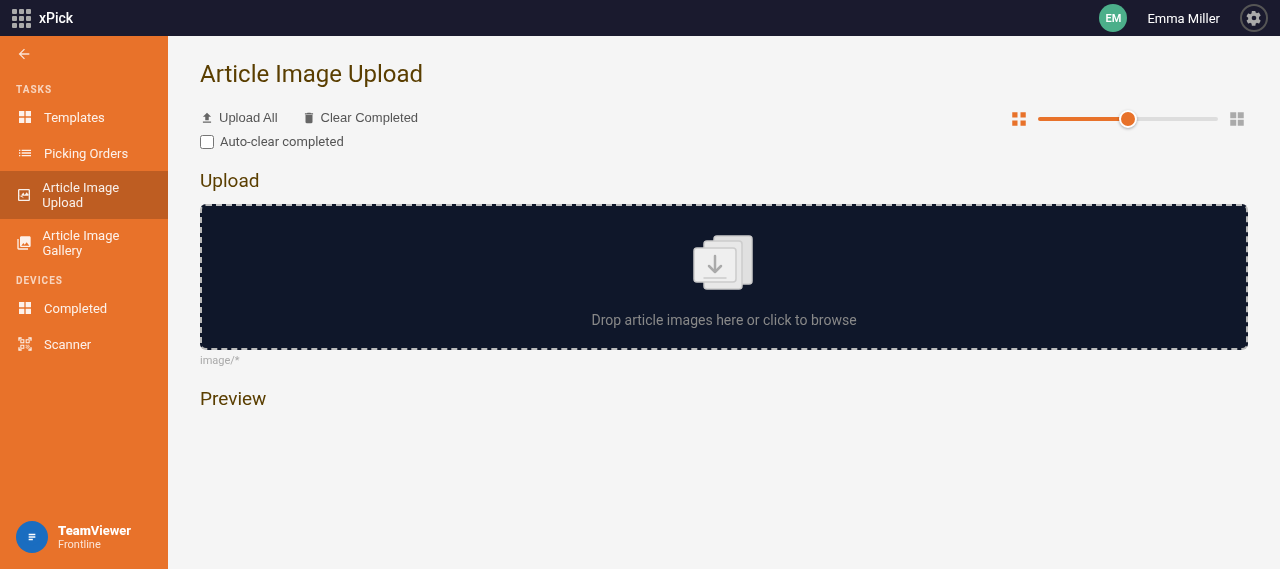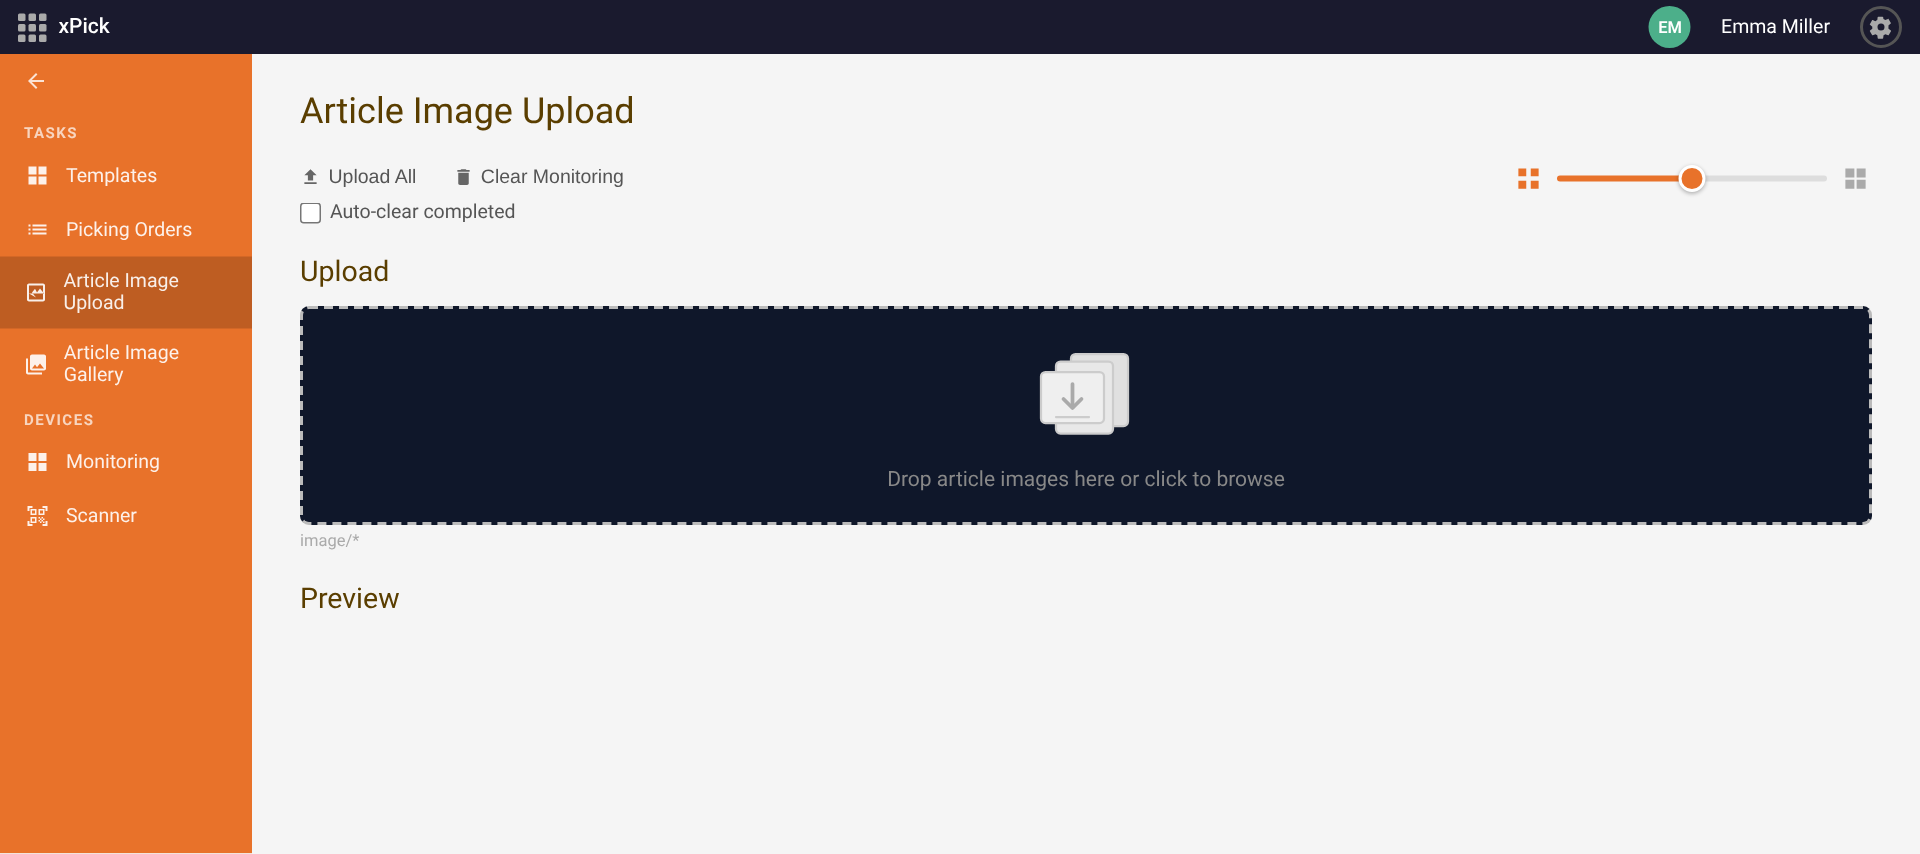--- a/index.html
+++ b/index.html
@@ -146,53 +146,67 @@
     </div>
 
     <div class="sidebar-section-label">DEVICES</div>
 
     <div class="sidebar-item">
       <div class="sidebar-item-icon">
         <svg viewBox="0 0 24 24">
             <path d="M3 3h8v8H3zm0 10h8v8H3zM13 3h8v8h-8zm0 10h8v8h-8z"></path>
           </svg>
       </div>
-      <span>Monitoring</span>
+      <span>Completed</span>
     </div>
 
     <div class="sidebar-item">
       <div class="sidebar-item-icon">
         <svg viewBox="0 0 24 24">
             <path d="M9.5 6.5v3h-3v-3h3M11 5H5v6h6V5zm-1.5 9.5v3h-3v-3h3M11 13H5v6h6v-6zm6.5-6.5v3h-3v-3h3M19 5h-6v6h6V5zm-6 8h1.5v1.5H13V13zm1.5 1.5H16V16h-1.5v-1.5zM16 13h1.5v1.5H16V13zm-3 3h1.5v1.5H13V16zm1.5 1.5H16V19h-1.5v-1.5zM16 16h1.5v1.5H16V16zm1.5-1.5H19V16h-1.5v-1.5zm0 3H19V19h-1.5v-1.5zM22 7h-2V4h-3V2h5v5zm0 15v-5h-2v3h-3v2h5zM2 22h5v-2H4v-3H2v5zM2 2v5h2V4h3V2H2z"></path>
           </svg>
       </div>
       <span>Scanner</span>
     </div>
 
     <div class="sidebar-spacer"></div>
 
 
+    <div class="sidebar-footer">
+      <div class="tv-circle">
+        <svg width="20" height="20" viewBox="0 0 24 24" fill="white">
+          <circle cx="12" cy="12" r="10" fill="#1a6dc0"></circle>
+          <path d="M8 8h8v2H8zm0 3h8v2H8zm0 3h5v2H8z" fill="white"></path>
+        </svg>
+      </div>
+      <div class="tv-text">
+        <div class="tv-brand">
+          <strong>Team</strong>Viewer
+        </div>
+        <div class="tv-sub">Frontline</div>
+      </div>
+    </div>
   </div>
 
   <div class="main">
     <div class="main-inner">
       <h1 class="page-title">Article Image Upload</h1>
 
       <div class="toolbar">
         <button class="toolbar-btn">
           <svg viewBox="0 0 24 24">
               <path d="M9 16h6v-6h4l-7-7-7 7h4zm-4 2h14v2H5z"></path>
             </svg>
           <span>Upload All</span>
         </button>
         <button class="toolbar-btn">
           <svg viewBox="0 0 24 24">
               <path d="M6 19c0 1.1.9 2 2 2h8c1.1 0 2-.9 2-2V7H6v12zM19 4h-3.5l-1-1h-5l-1 1H5v2h14V4z"></path>
             </svg>
-          <span>Clear Monitoring</span>
+          <span>Clear Completed</span>
         </button>
         <div class="toolbar-divider"></div>
         <div class="view-toggle">
           <button class="view-btn active">
             <svg viewBox="0 0 24 24">
                 <path d="M3 3h7v7H3zm0 11h7v7H3zm11-11h7v7h-7zm0 11h7v7h-7z"></path>
               </svg>
           </button>
           <input type="range" class="size-slider" min="0" max="100" value="50" style="">
           <button class="view-btn">

